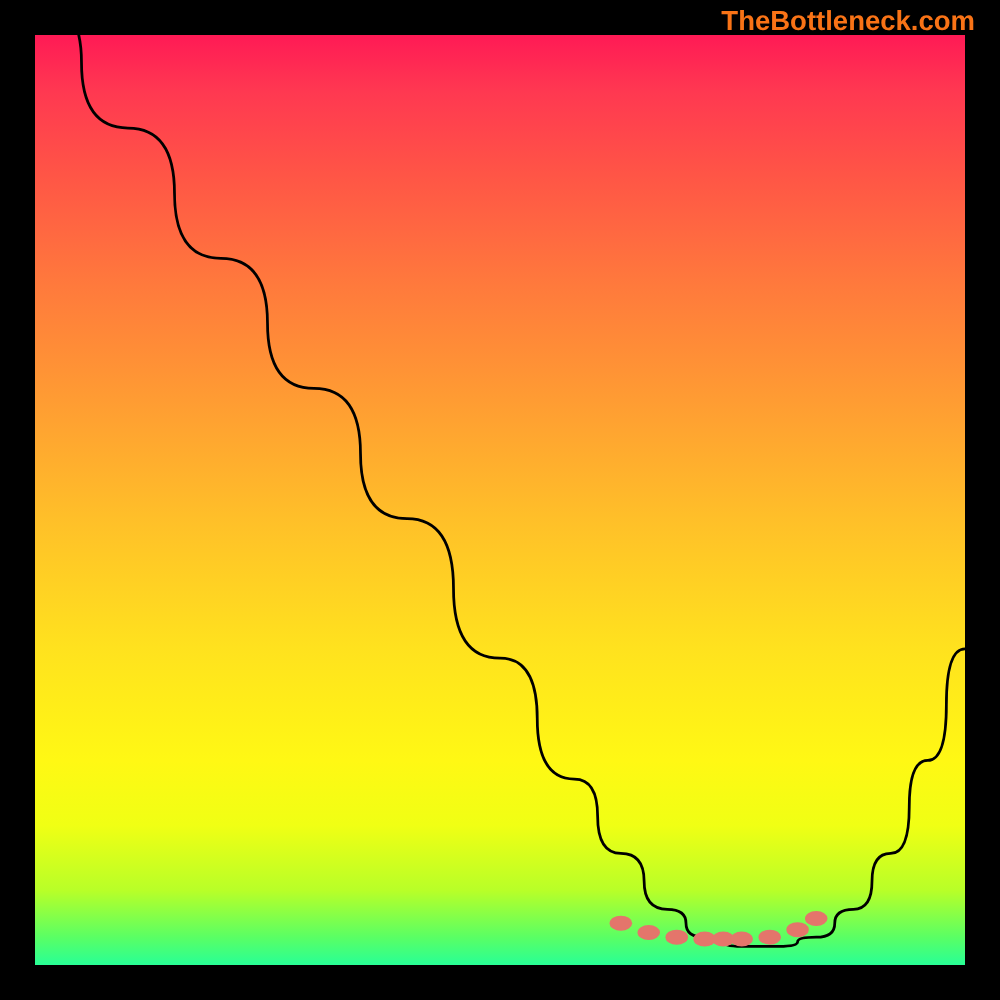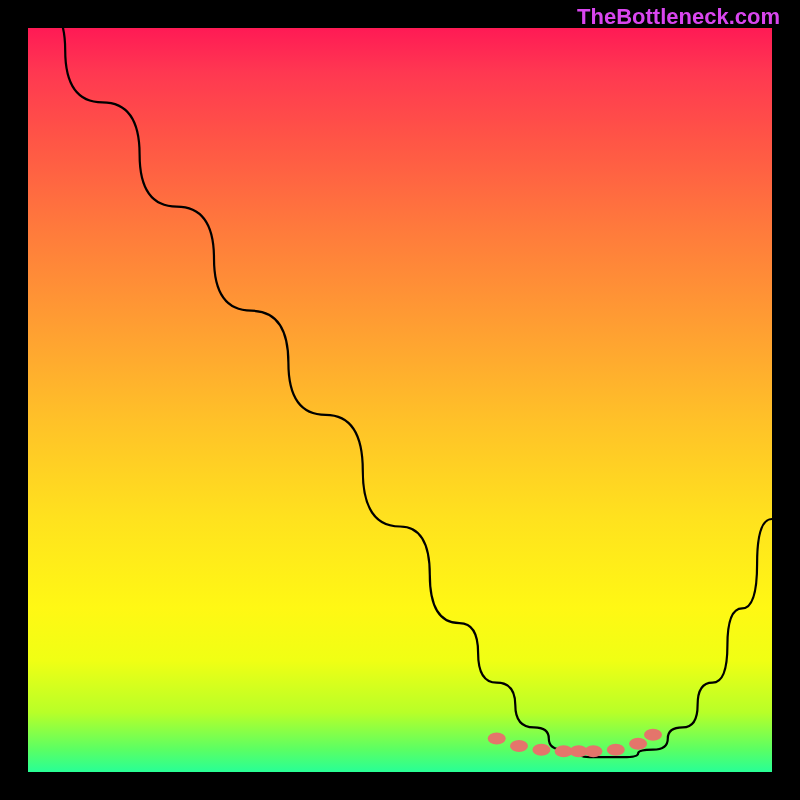--- a/index.html
+++ b/index.html
@@ -8,21 +8,21 @@
     height: 800px;
     background: #000;
     position: relative;
     font-family: Arial, sans-serif;
     overflow: hidden;
   }
   .watermark {
     position: absolute;
     top: 4px;
     right: 20px;
-    color: #d946ef;
+    color: #f97316;
     font-size: 22px;
     font-weight: bold;
     z-index: 10;
   }
   .plot-area {
     position: absolute;
     top: 28px;
     left: 28px;
     width: 744px;
     height: 744px;

